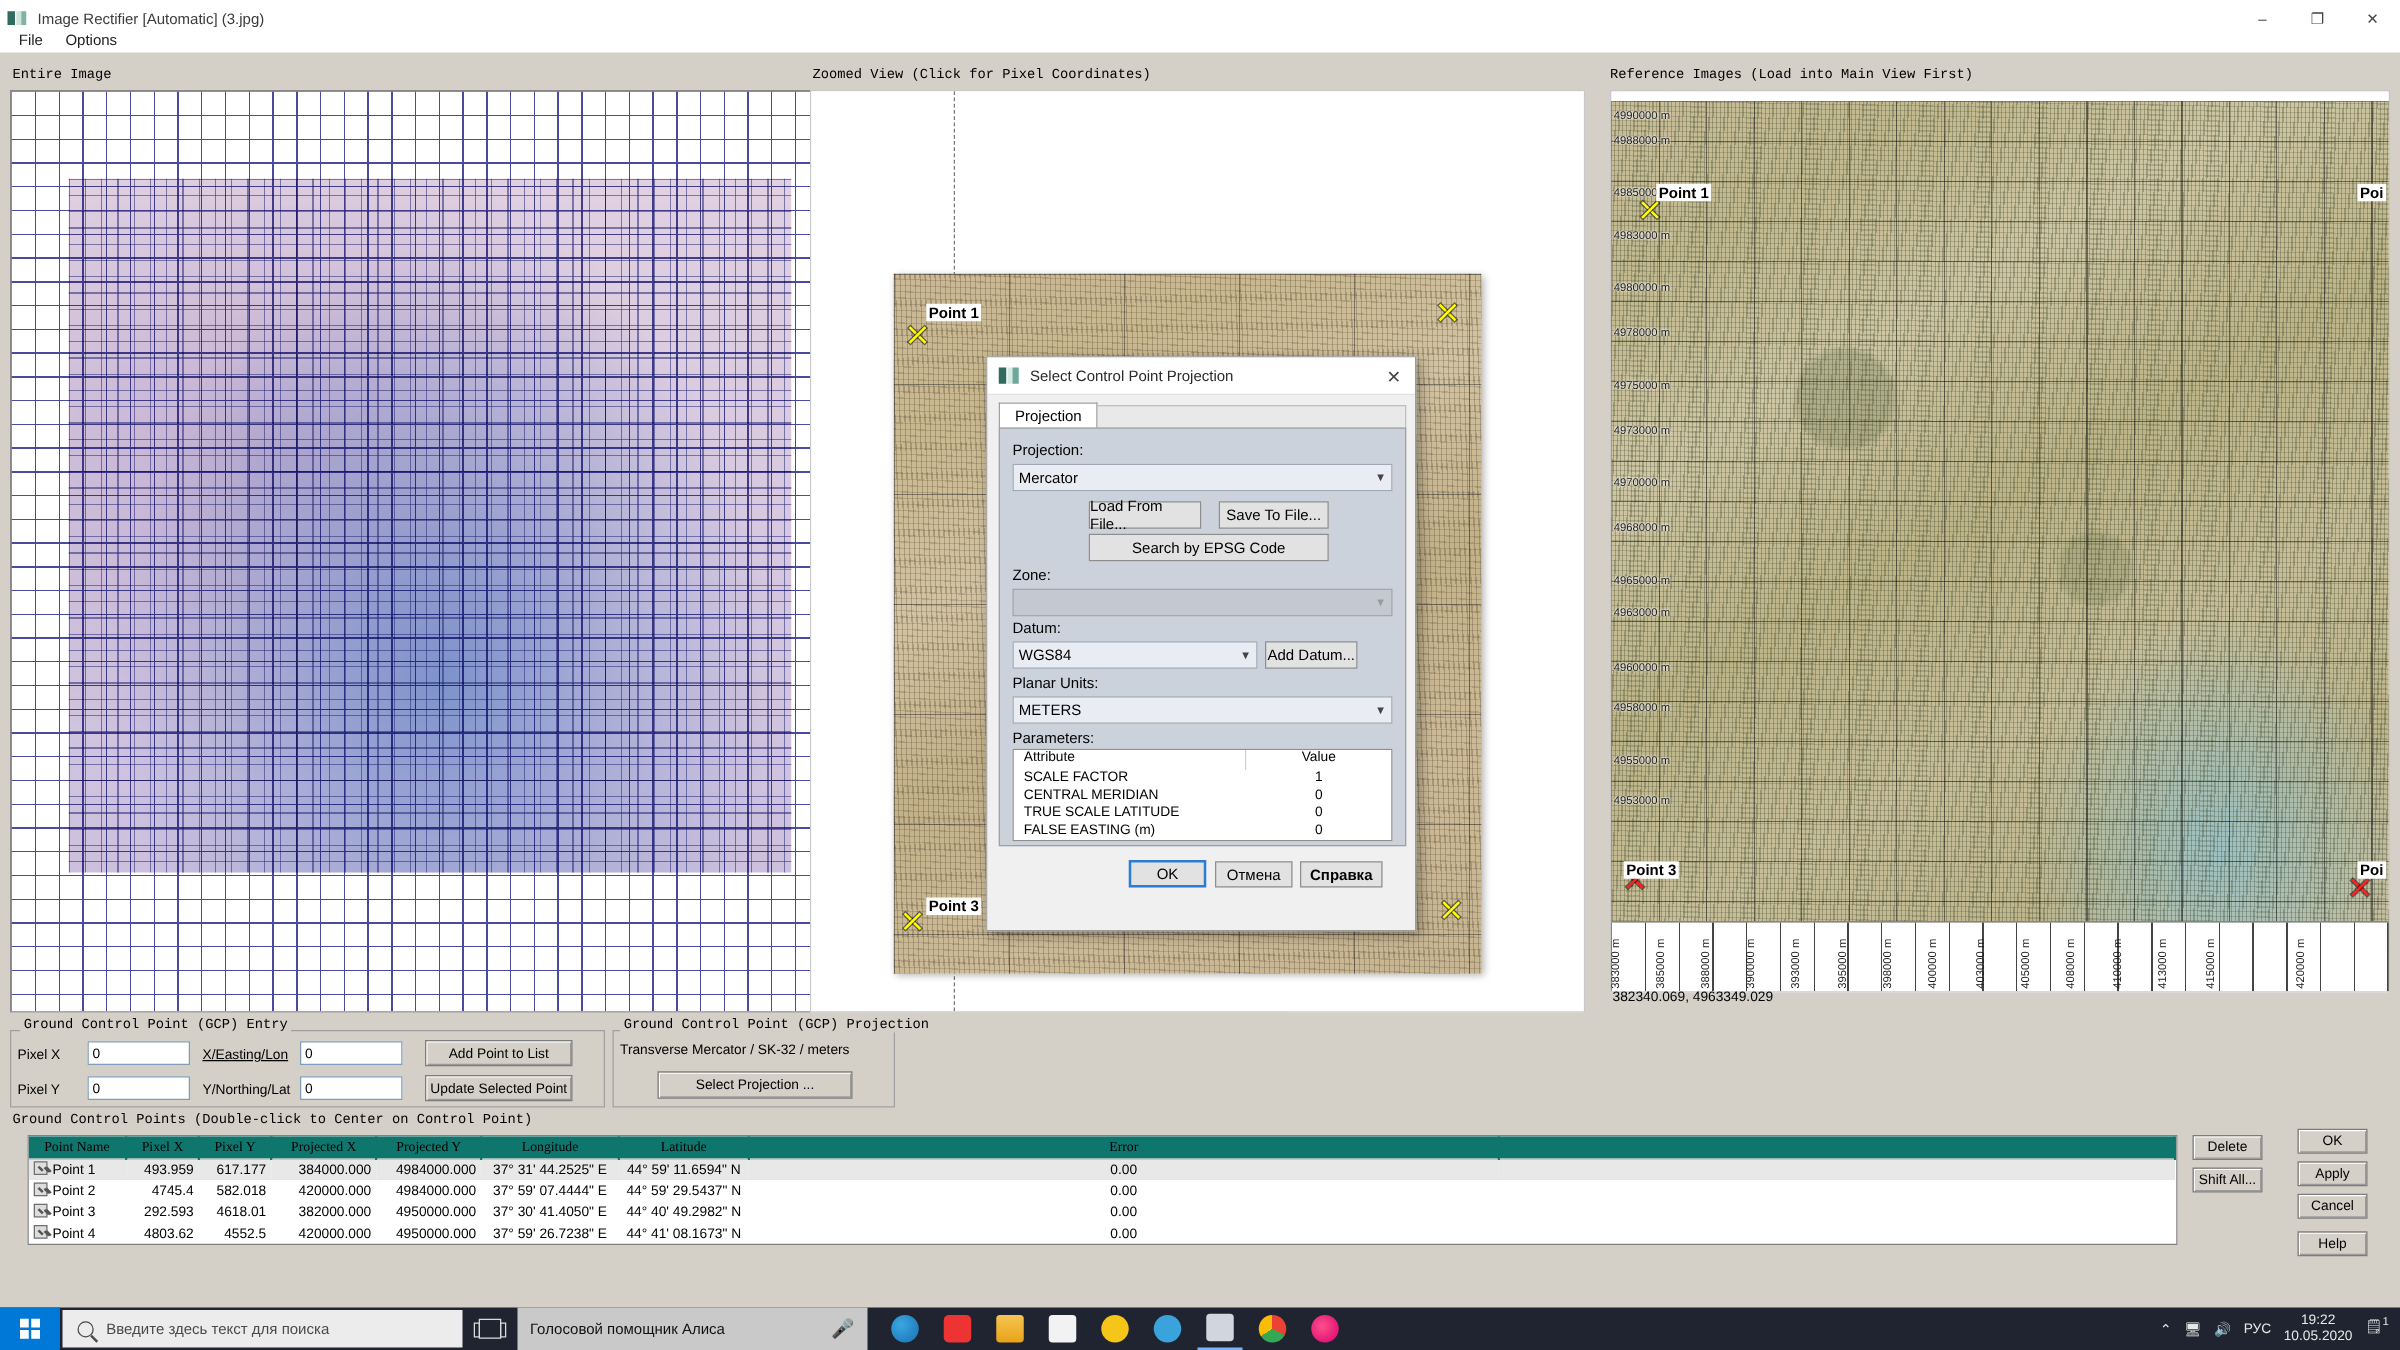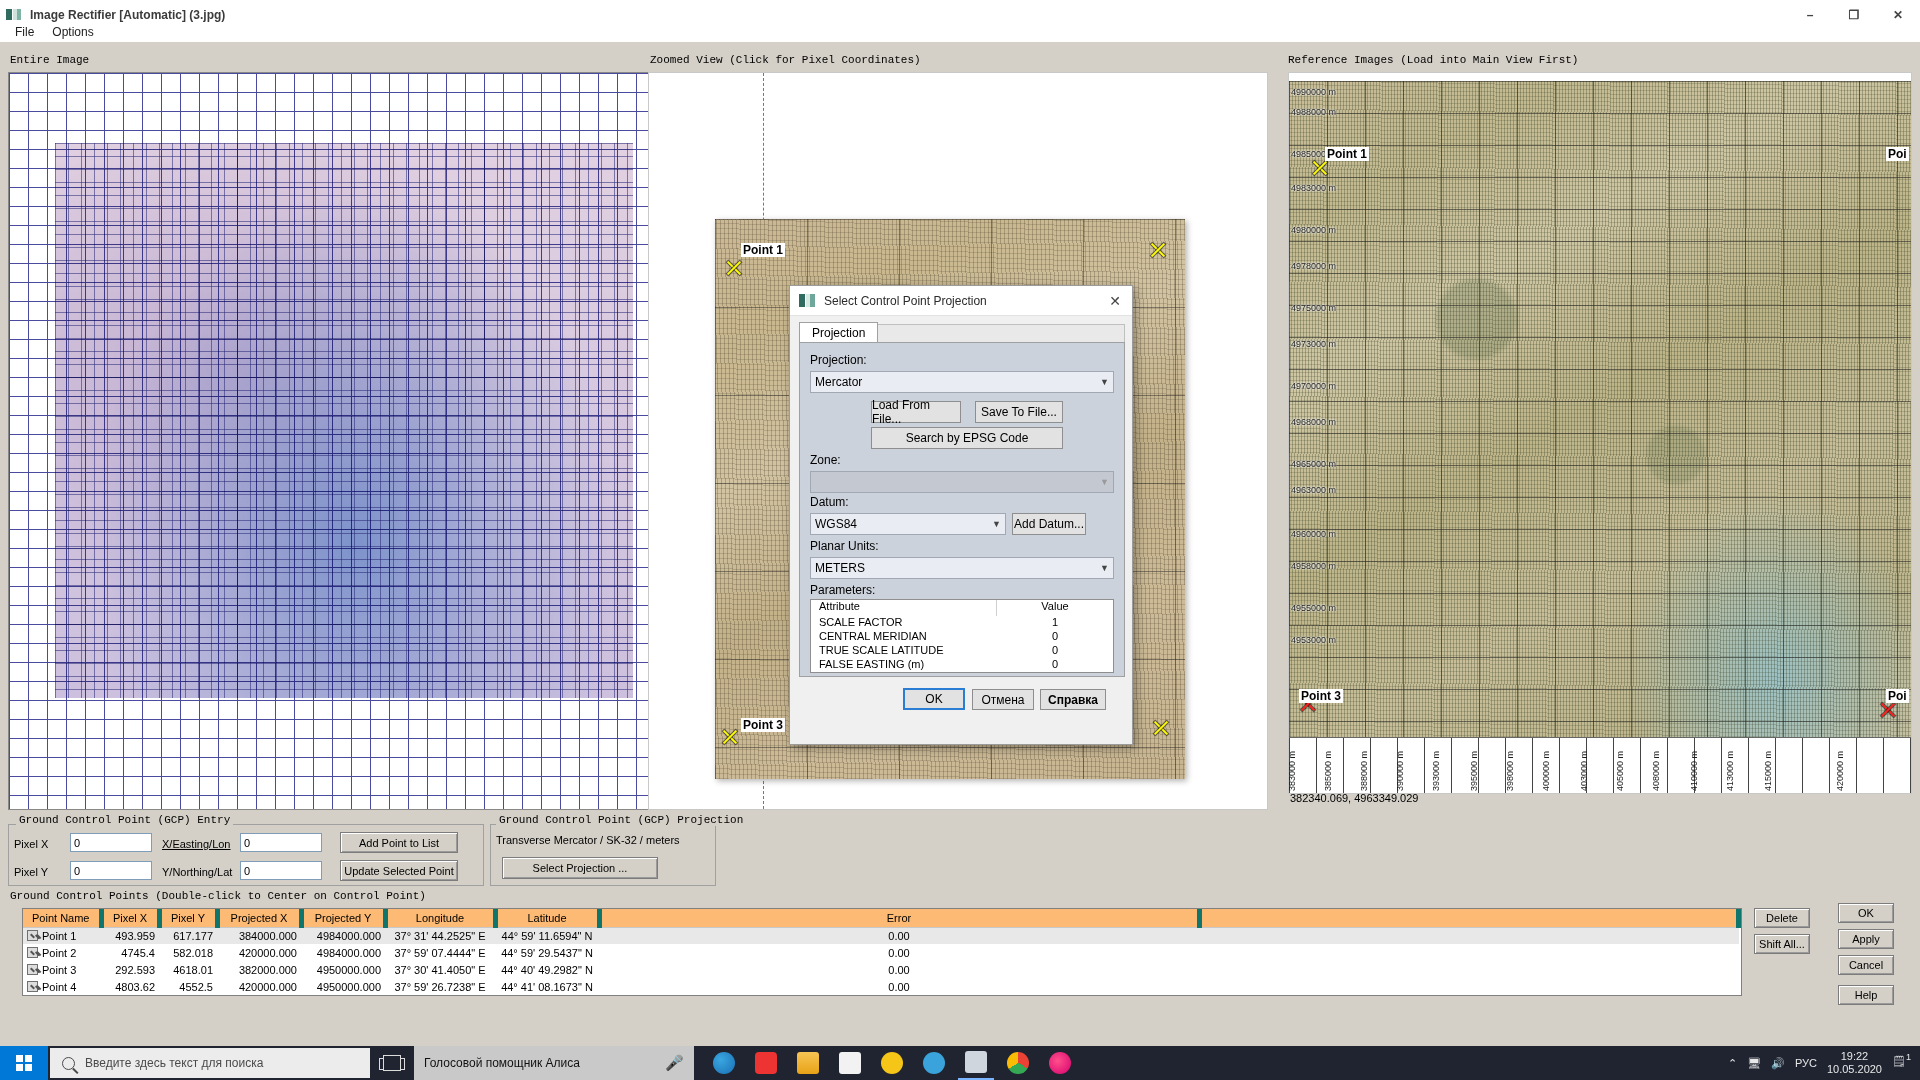--- a/index.html
+++ b/index.html
@@ -14,21 +14,20 @@
   .app {
     position: absolute; left:0; top:0; width:1920px; height:1046px;
     background: #d4d0c8;
   }
 
   
   .titlebar {
     position:absolute; left:0; top:0; width:1920px; height:30px;
     background:#ffffff; display:flex; align-items:center;
     border-bottom:1px solid #e6e6e6;
-    font-weight:bold;
   }
   .tb-icon { width:16px; height:14px; margin-left:6px; position:relative; }
   .tb-icon .i1 { position:absolute; left:0; top:1px; width:6px; height:11px; background:#2f6b5e; }
   .tb-icon .i2 { position:absolute; left:7px; top:1px; width:4px; height:11px; background:#cfe3dd; }
   .tb-icon .i3 { position:absolute; left:11px; top:1px; width:4px; height:11px; background:#7fb3a6; }
   .tb-title { margin-left:8px; font-size:12px; color:#3b3b3b; }
   .tb-btns { margin-left:auto; display:flex; height:22px; }
   .tb-btn { width:44px; height:22px; display:flex; align-items:center; justify-content:center;
             color:#444; font-size:12px; }
 
@@ -178,22 +177,22 @@
     display:flex; align-items:center; justify-content:center; cursor:default;
   }
 
   
   #gcp-table {
     position:absolute; left:22px; top:908px; width:1720px; height:88px;
     background:#fff; border:1px solid #808080; overflow:hidden;
   }
   table.gcp { border-collapse:collapse; width:100%; font-size:11px; }
   table.gcp th {
-    font-weight:normal; background:#fdba74; border-right:5px solid #0f766e;
-    border-bottom:1px solid #c8c8c8; height:18px; color:#000;
+    font-weight:normal; background:#0f766e; border-right:2px solid #0f766e;
+    border-bottom:1px solid #c8c8c8; height:18px; color:#000;font-family:Liberation Serif, serif;
   }
   table.gcp td { height:17px; color:#000; padding:0 4px; }
   td.name { text-align:left; padding-left:4px; }
   td.num  { text-align:right; }
   td.cen  { text-align:center; }
   .cbx {
     display:inline-block; width:11px; height:11px; border:1px solid #707070;
     background:#ddd; position:relative; vertical-align:-1px; margin-right:4px;
   }
   .cbx::after {
@@ -419,21 +418,21 @@
 
   <div class="lbl" style="left:14px; top:866px;">Pixel Y</div>
   <input class="tinput" style="left: 70px; top: 861px; width: 82px; height: 19px;" value="0">
   <div class="lbl" style="left:162px; top:866px;">Y/Northing/Lat</div>
   <input class="tinput" style="left: 240px; top: 861px; width: 82px; height: 19px;" value="0">
   <div class="btn" style="left:340px; top:860px; width:118px; height:21px;">Update Selected Point</div>
 
   <div class="groupbox" style="left:490px; top:824px; width:226px; height:62px;"></div>
   <div class="grp-label" style="left:496px; top:814px; background:#d4d0c8; padding:0 3px;">Ground Control Point (GCP) Projection</div>
   <div class="lbl" style="left:496px; top:834px;">Transverse Mercator / SK-32 / meters</div>
-  <div class="btn" style="left:502px; top:857px; width:156px; height:22px;">Select Projection ...</div>
+  <div class="btn" style="left:526px; top:857px; width:156px; height:22px;">Select Projection ...</div>
 
   <div class="grp-label" style="left:10px; top:890px;">Ground Control Points (Double-click to Center on Control Point)</div>
 
   <div id="gcp-table">
     <table class="gcp">
       <thead>
         <tr>
           <th style="width:78px;">Point Name</th>
           <th style="width:58px;">Pixel X</th>
           <th style="width:58px;">Pixel Y</th>

